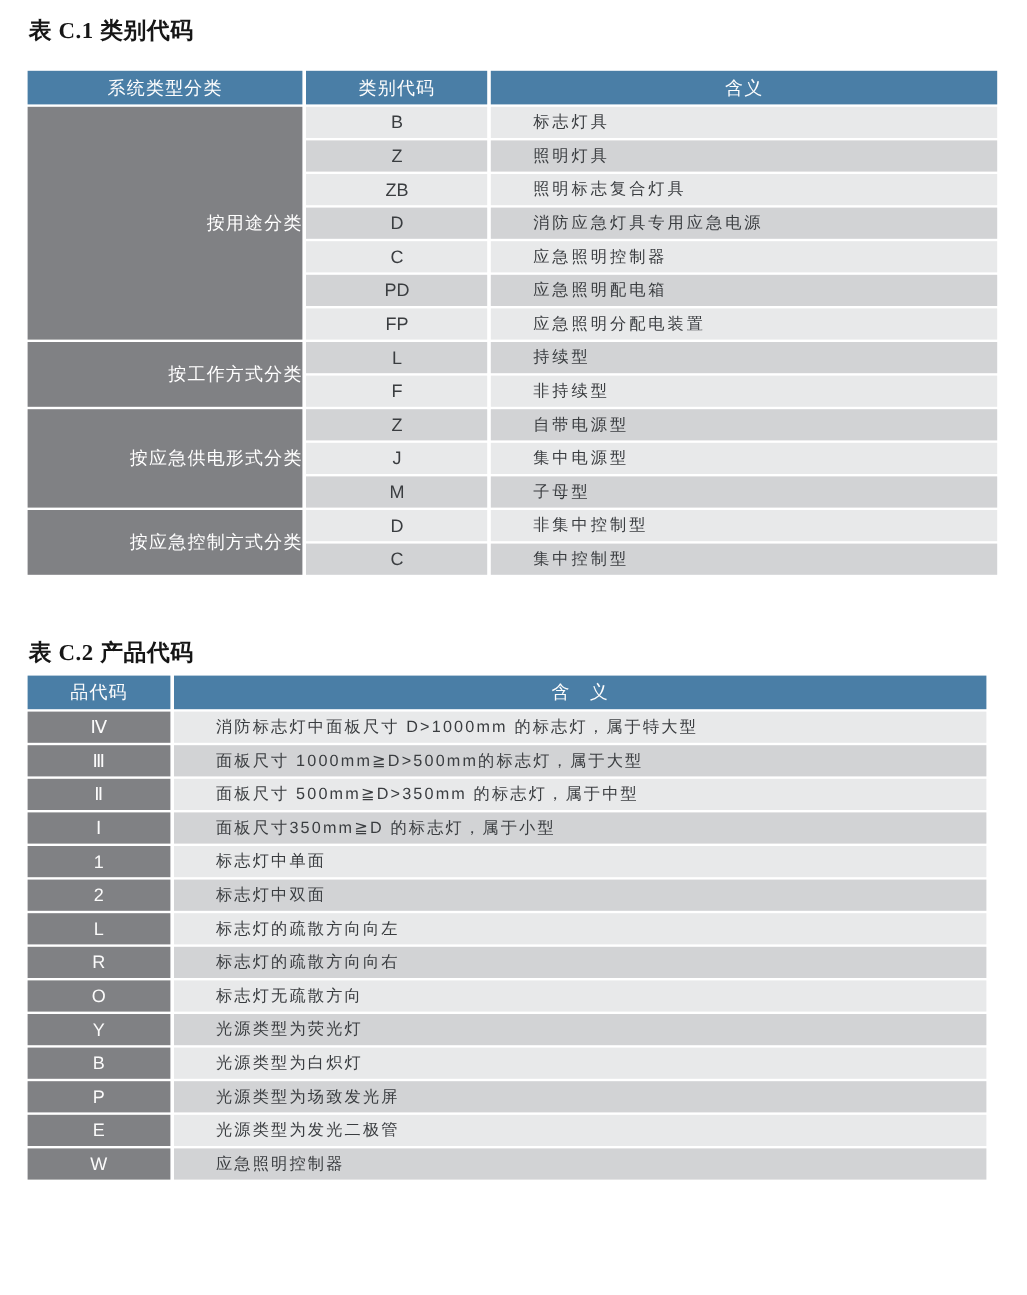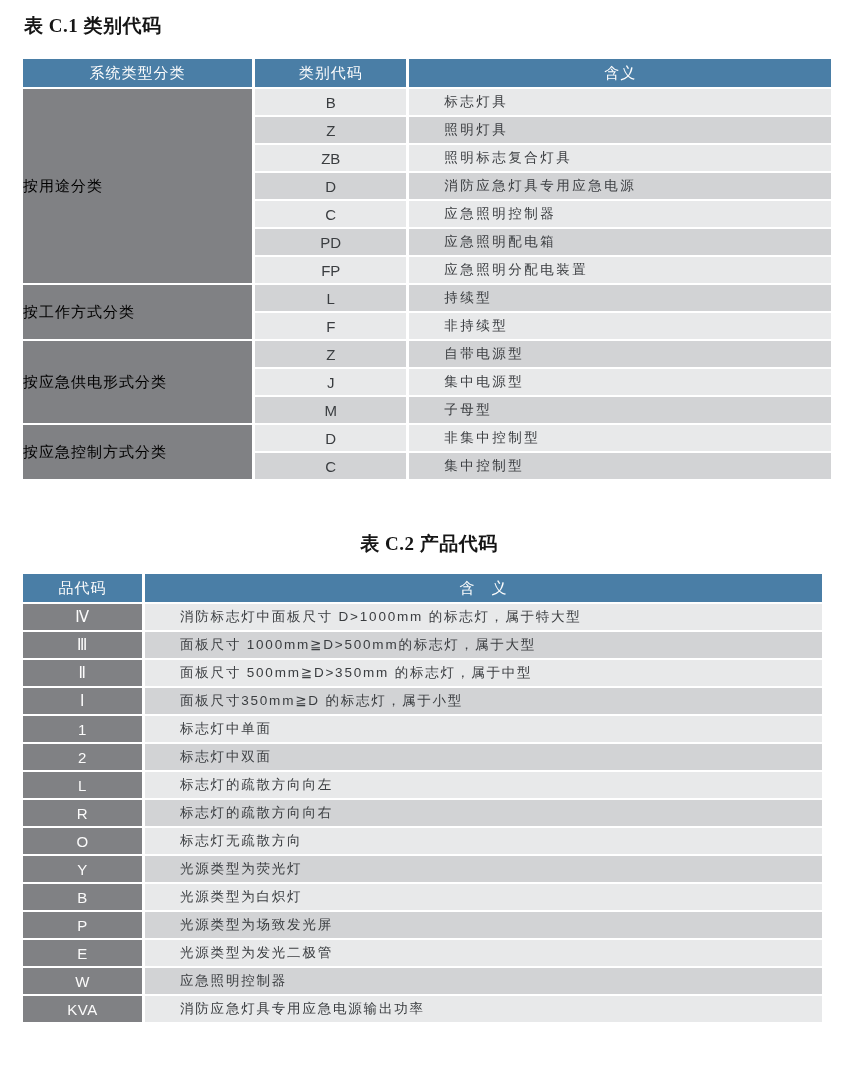--- a/index.html
+++ b/index.html
@@ -20,22 +20,21 @@
   .table-title {
     font-family: "Liberation Serif", "DejaVu Serif", serif;
     font-size: 19px;
     font-weight: bold;
     color: #161616;
     margin: 0 0 18px 1px;
     letter-spacing: 0.5px;
   }
   .title-c2 {
     margin-top: 50px;
-    margin-bottom: 15px;
-    text-align: center;
+    margin-bottom: 4px;
   }
   table.tbl {
     border-collapse: separate;
     border-spacing: 3px 2px;
     table-layout: fixed;
     margin-left: -3px;
   }
   .tbl th {
     background: #4a7ea6;
     color: #fdfdfd;
@@ -56,24 +55,24 @@
   
   .c1 .col-group   { width: 234px; }
   .c1 .col-code    { width: 154px; }
   .c1 .col-meaning { width: 430px; }
   
   .c2 .col-pcode    { width: 119px; }
   .c2 .col-meaning2 { width: 677px; }
 
   td.group-cell {
     background: #808184;
-    color: #000000;
+    color: #ffffff;
     font-size: 15px;
     letter-spacing: 1px;
-    text-align: left;
+    text-align: right;
   }
   td.code-cell {
     text-align: center;
     font-size: 15px;
     color: #3a3d40;
   }
   td.meaning-cell {
     text-align: left;
     padding-left: 35px;
     font-size: 13.5px;
@@ -232,20 +231,16 @@
           <td class="meaning-cell stripe">光源类型为场致发光屏</td>
         </tr>
         <tr>
           <td class="pcode-cell">E</td>
           <td class="meaning-cell stripe">光源类型为发光二极管</td>
         </tr>
         <tr>
           <td class="pcode-cell">W</td>
           <td class="meaning-cell stripe">应急照明控制器</td>
         </tr>
-        <tr>
-          <td class="pcode-cell">KVA</td>
-          <td class="meaning-cell stripe">消防应急灯具专用应急电源输出功率</td>
-        </tr>
       </tbody>
   </table>
 
 </div>
 
 </body></html>

